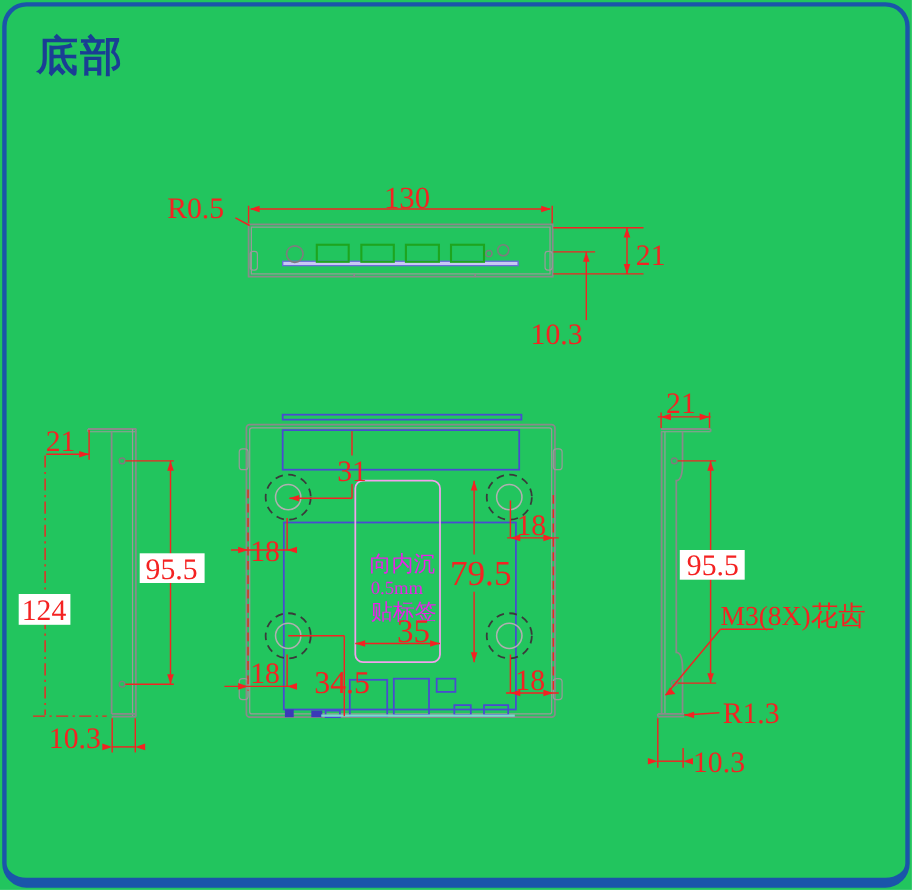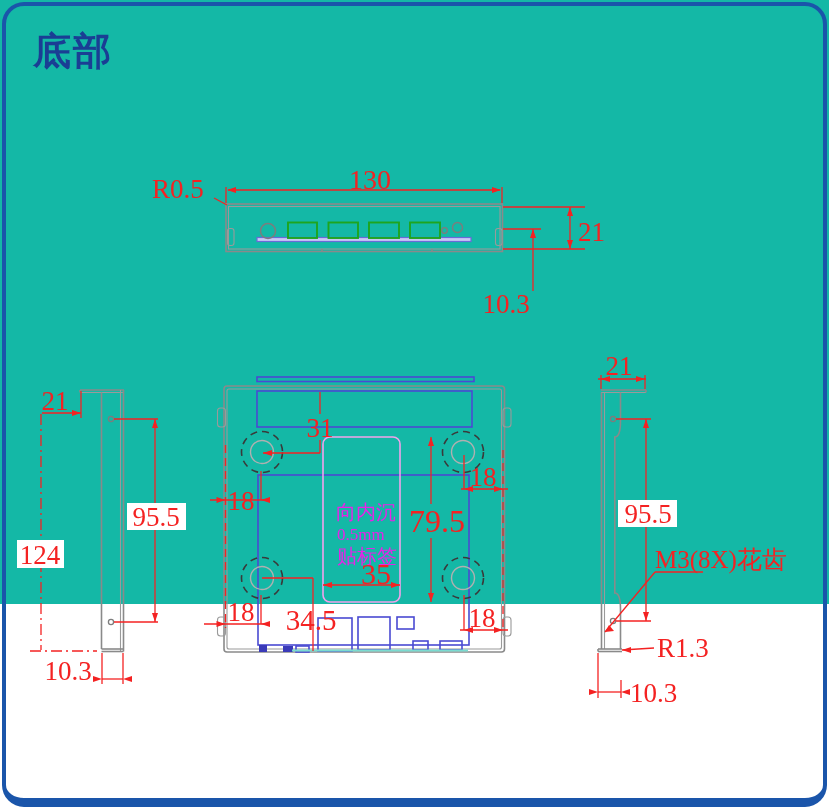--- a/index.html
+++ b/index.html
@@ -1,16 +1,16 @@
 <!DOCTYPE html>
 <html><head>
 <meta charset="utf-8">
 <style>
   html,body{margin:0;padding:0;background:#ffffff;width:829px;height:809px;overflow:hidden;}
-  #page{position:relative;width:829px;height:604px;background:#14b8a6;font-family:"Liberation Sans","DejaVu Sans",sans-serif;}
+  #page{position:relative;width:829px;height:809px;background:#22c55e;font-family:"Liberation Sans","DejaVu Sans",sans-serif;}
   #frame{position:absolute;left:2px;top:2px;width:817px;height:792px;
          border:4px solid #1a55aa;border-bottom:9px solid #1a55aa;border-radius:22px;pointer-events:none;}
   #title{position:absolute;left:33px;top:26px;font-size:38px;font-weight:bold;color:#1a3e94;letter-spacing:2px;}
   svg{position:absolute;left:0;top:0;}
   .dim{font-family:"Liberation Serif","DejaVu Serif",serif;fill:#f42222;}
   .note{font-family:"Liberation Serif","DejaVu Serif",serif;fill:#e822e8;}
   .red{stroke:#f42222;stroke-width:1.3;fill:none;}
   .redf{fill:#f42222;stroke:none;}
   .gray{stroke:#8a8a8a;stroke-width:1.6;fill:none;}
   .grayi{stroke:#9a9a9a;stroke-width:1.1;fill:none;}

